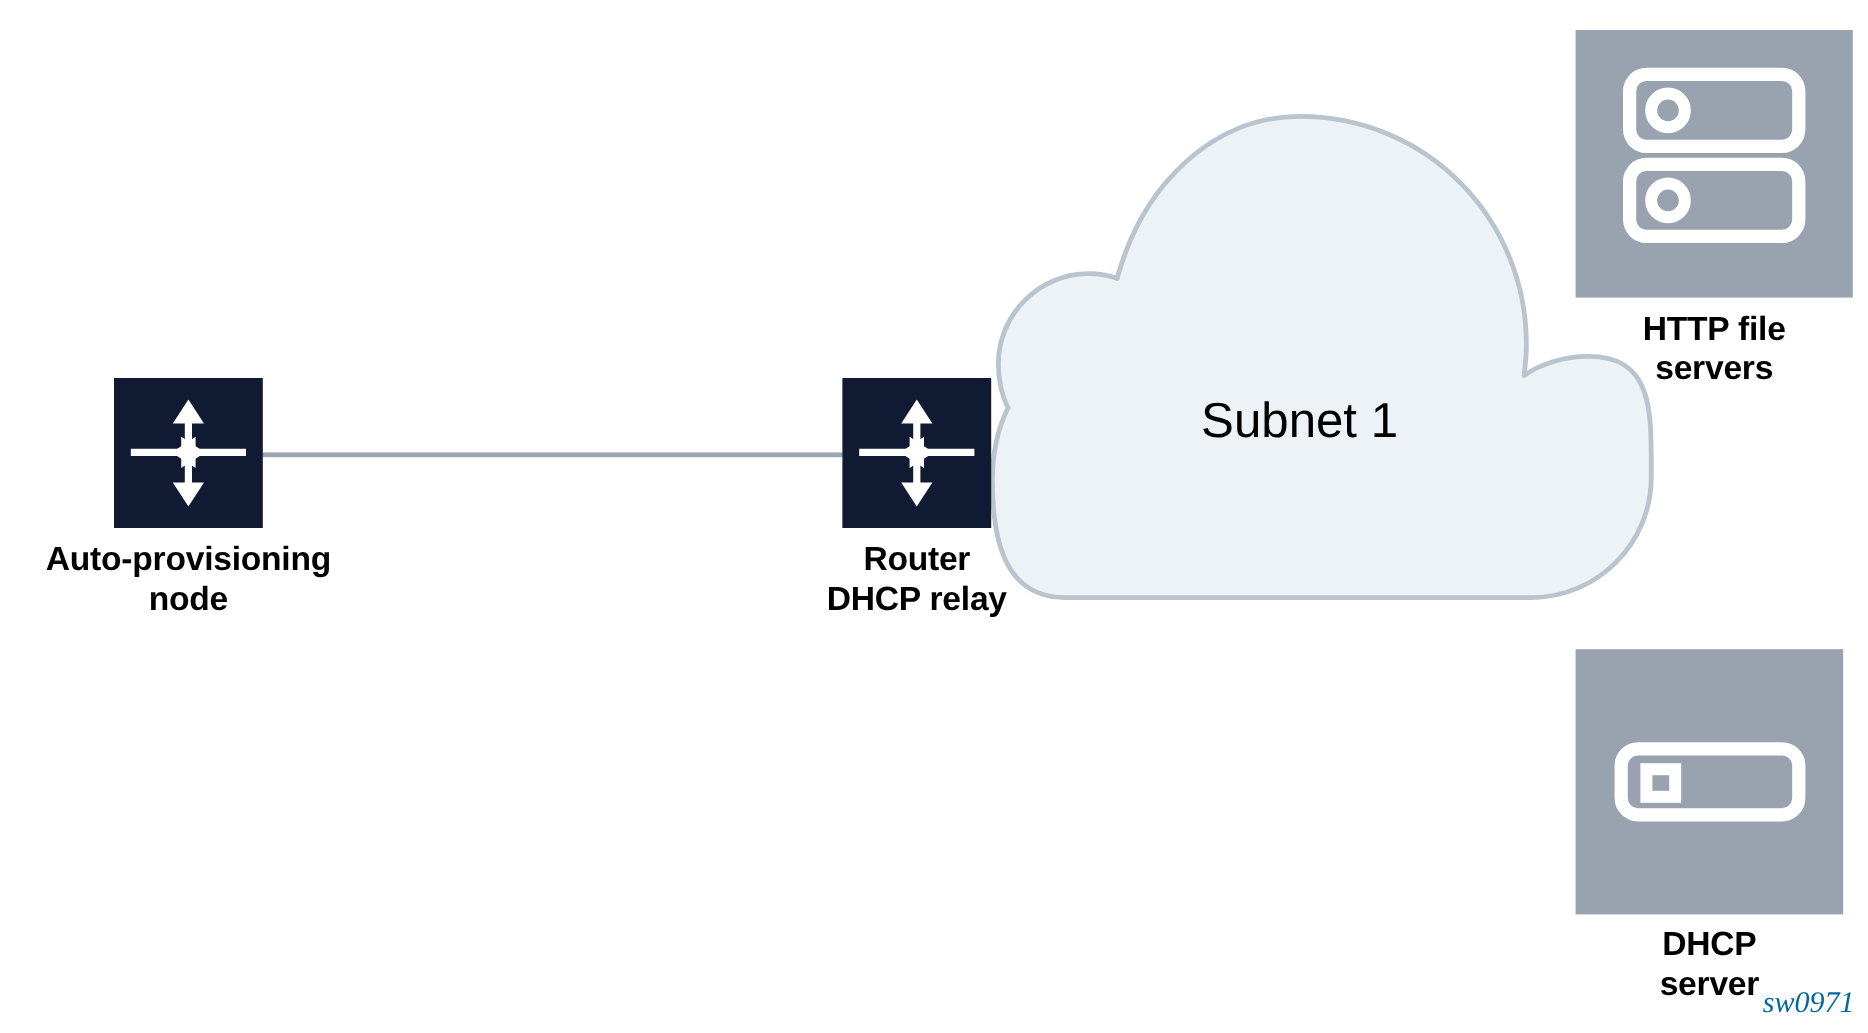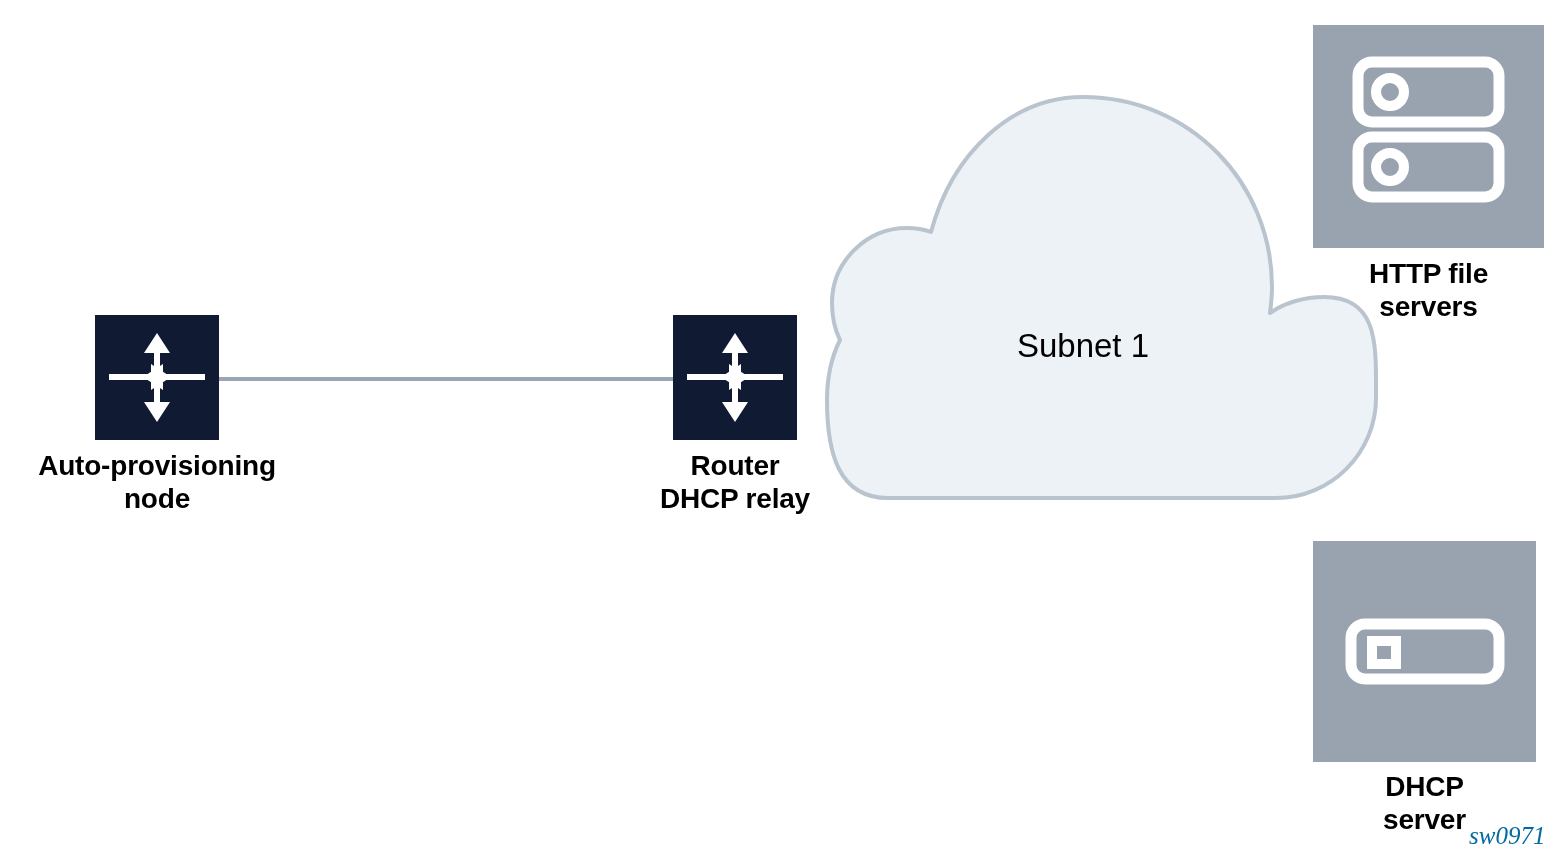--- a/index.html
+++ b/index.html
@@ -55,21 +55,21 @@
   .server-glyph {
     position: absolute;
     left: 0;
     top: 0;
     width: 100%;
     height: 100%;
   }
   .cloud-label {
     position: absolute;
     color: #000000;
-    font-size: 33px;
+    font-size: 41px;
     font-weight: normal;
     text-align: center;
     white-space: nowrap;
   }
   .link-line {
     position: absolute;
     background: #9aa6b4;
   }
   .watermark {
     position: absolute;
@@ -113,21 +113,21 @@
 
         <path d="M 76 62 L 56 49 L 56 59 L 14 59 L 14 65 L 56 65 L 56 75 Z" fill="#ffffff"></path>
 
         <path d="M 48 62 L 68 75 L 68 65 L 110 65 L 110 59 L 68 59 L 68 49 Z" fill="#ffffff"></path>
       </svg>
     </div>
     <div class="node-label" style="left:-142px; top:134px; width:408px;">Auto-provisioning
 node</div>
   </div>
 
-  <div class="node" style="left:673px; top:315px; width:124px; height:125px;">
+  <div class="node" style="left:702px; top:315px; width:124px; height:125px;">
     <div class="router-box" style="left:0; top:0; width:124px; height:125px;">
       <svg class="router-glyph" viewBox="0 0 124 125">
         <path d="M 62 18 L 75 38 L 65 38 L 65 62 L 59 62 L 59 38 L 49 38 Z" fill="#ffffff"></path>
         <path d="M 62 107 L 49 87 L 59 87 L 59 63 L 65 63 L 65 87 L 75 87 Z" fill="#ffffff"></path>
         <path d="M 76 62 L 56 49 L 56 59 L 14 59 L 14 65 L 56 65 L 56 75 Z" fill="#ffffff"></path>
         <path d="M 48 62 L 68 75 L 68 65 L 110 65 L 110 59 L 68 59 L 68 49 Z" fill="#ffffff"></path>
       </svg>
     </div>
     <div class="node-label" style="left:-118px; top:134px; width:360px;">Router
 DHCP relay</div>

